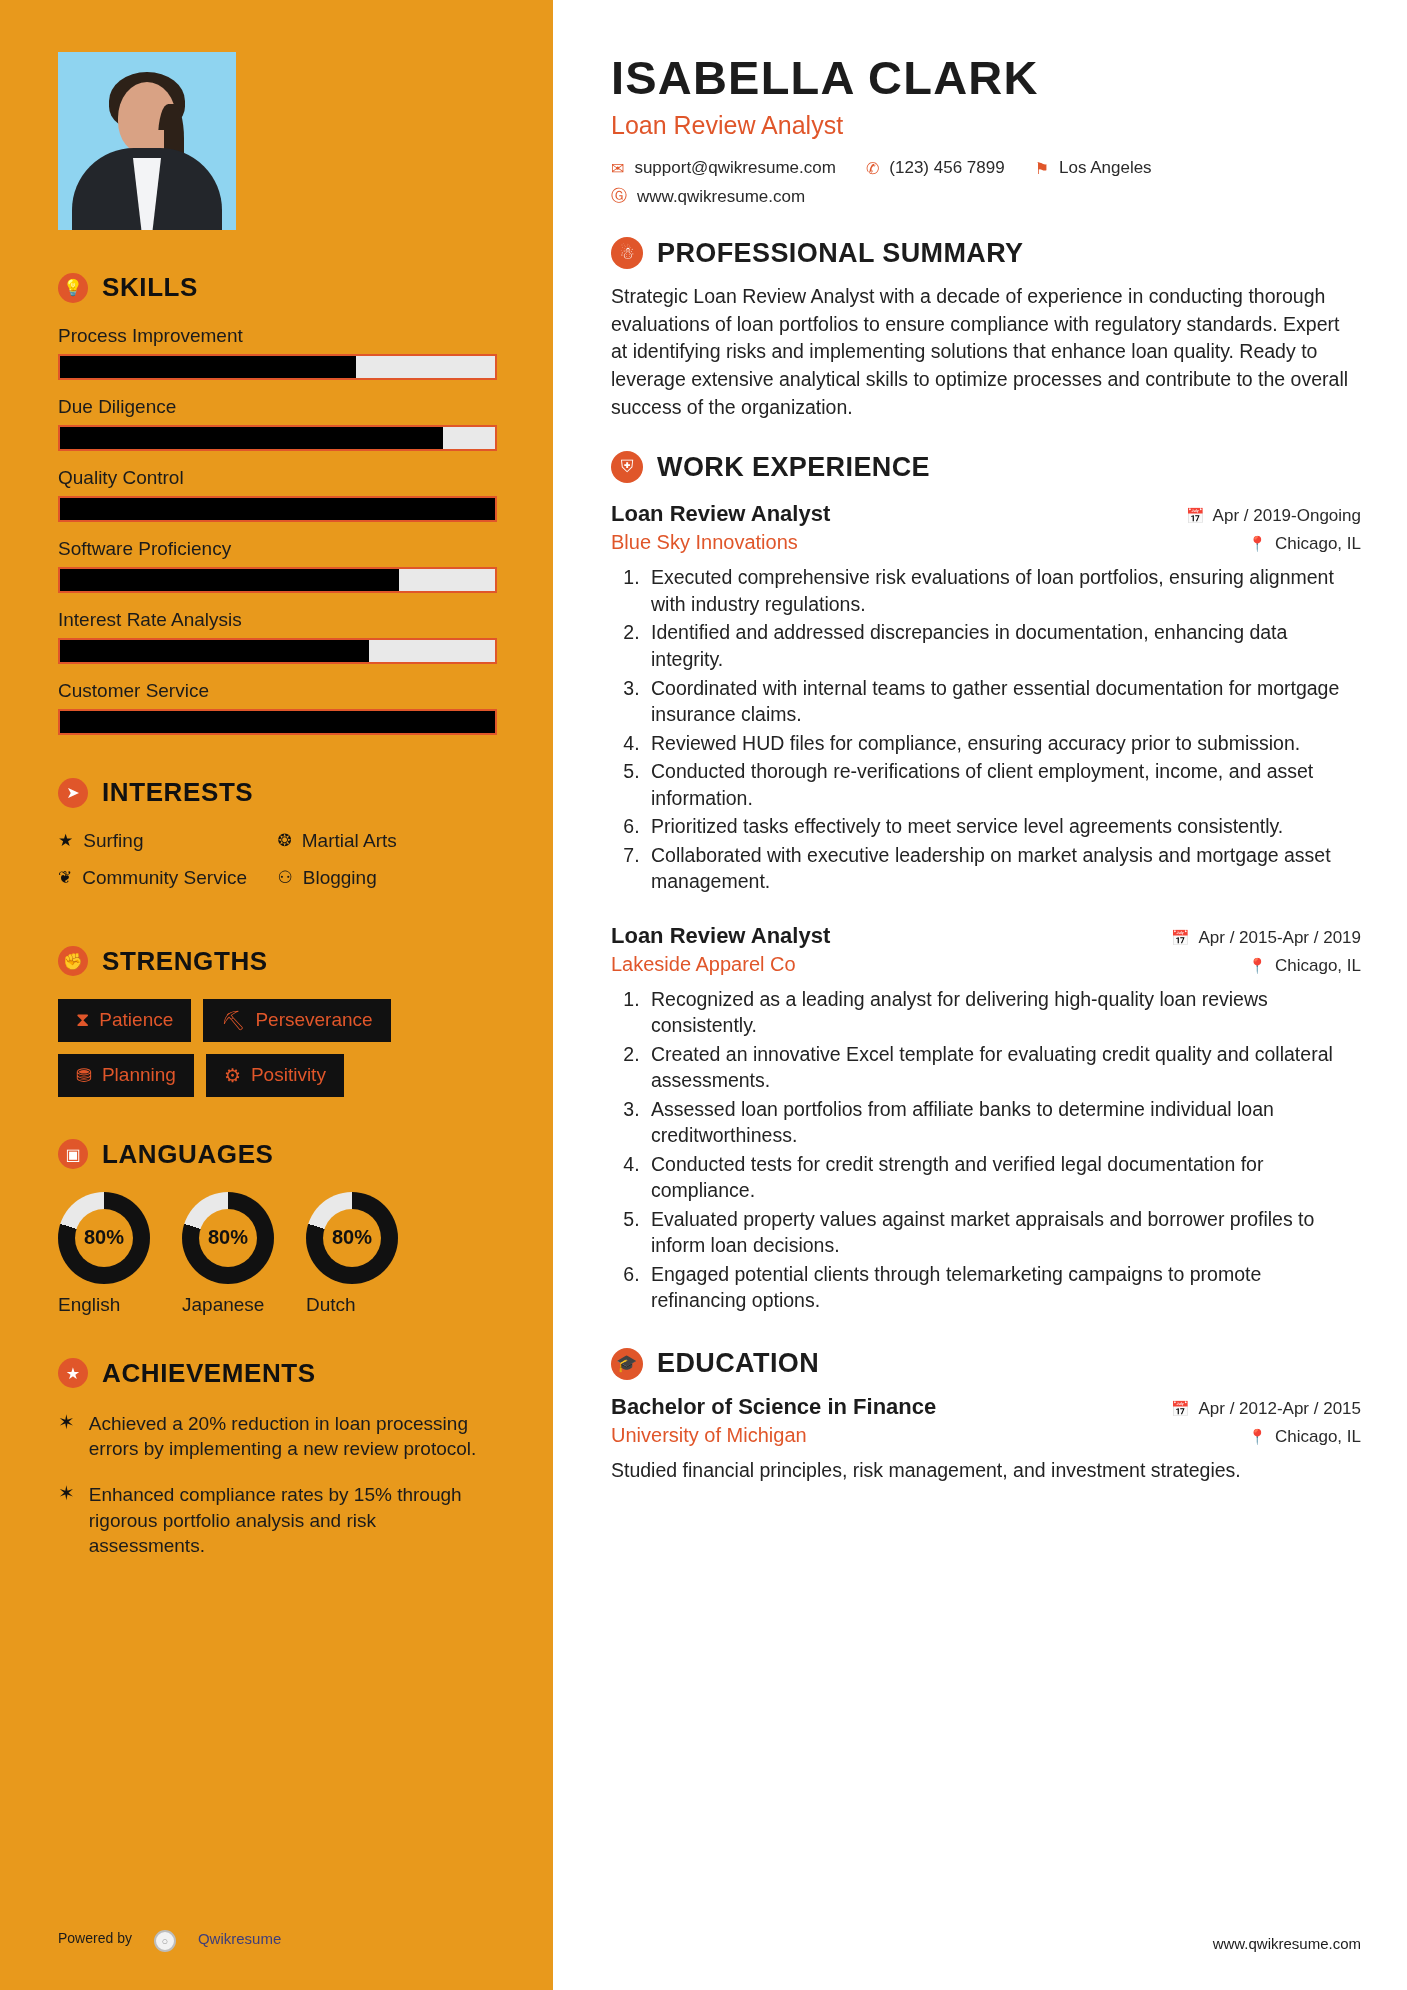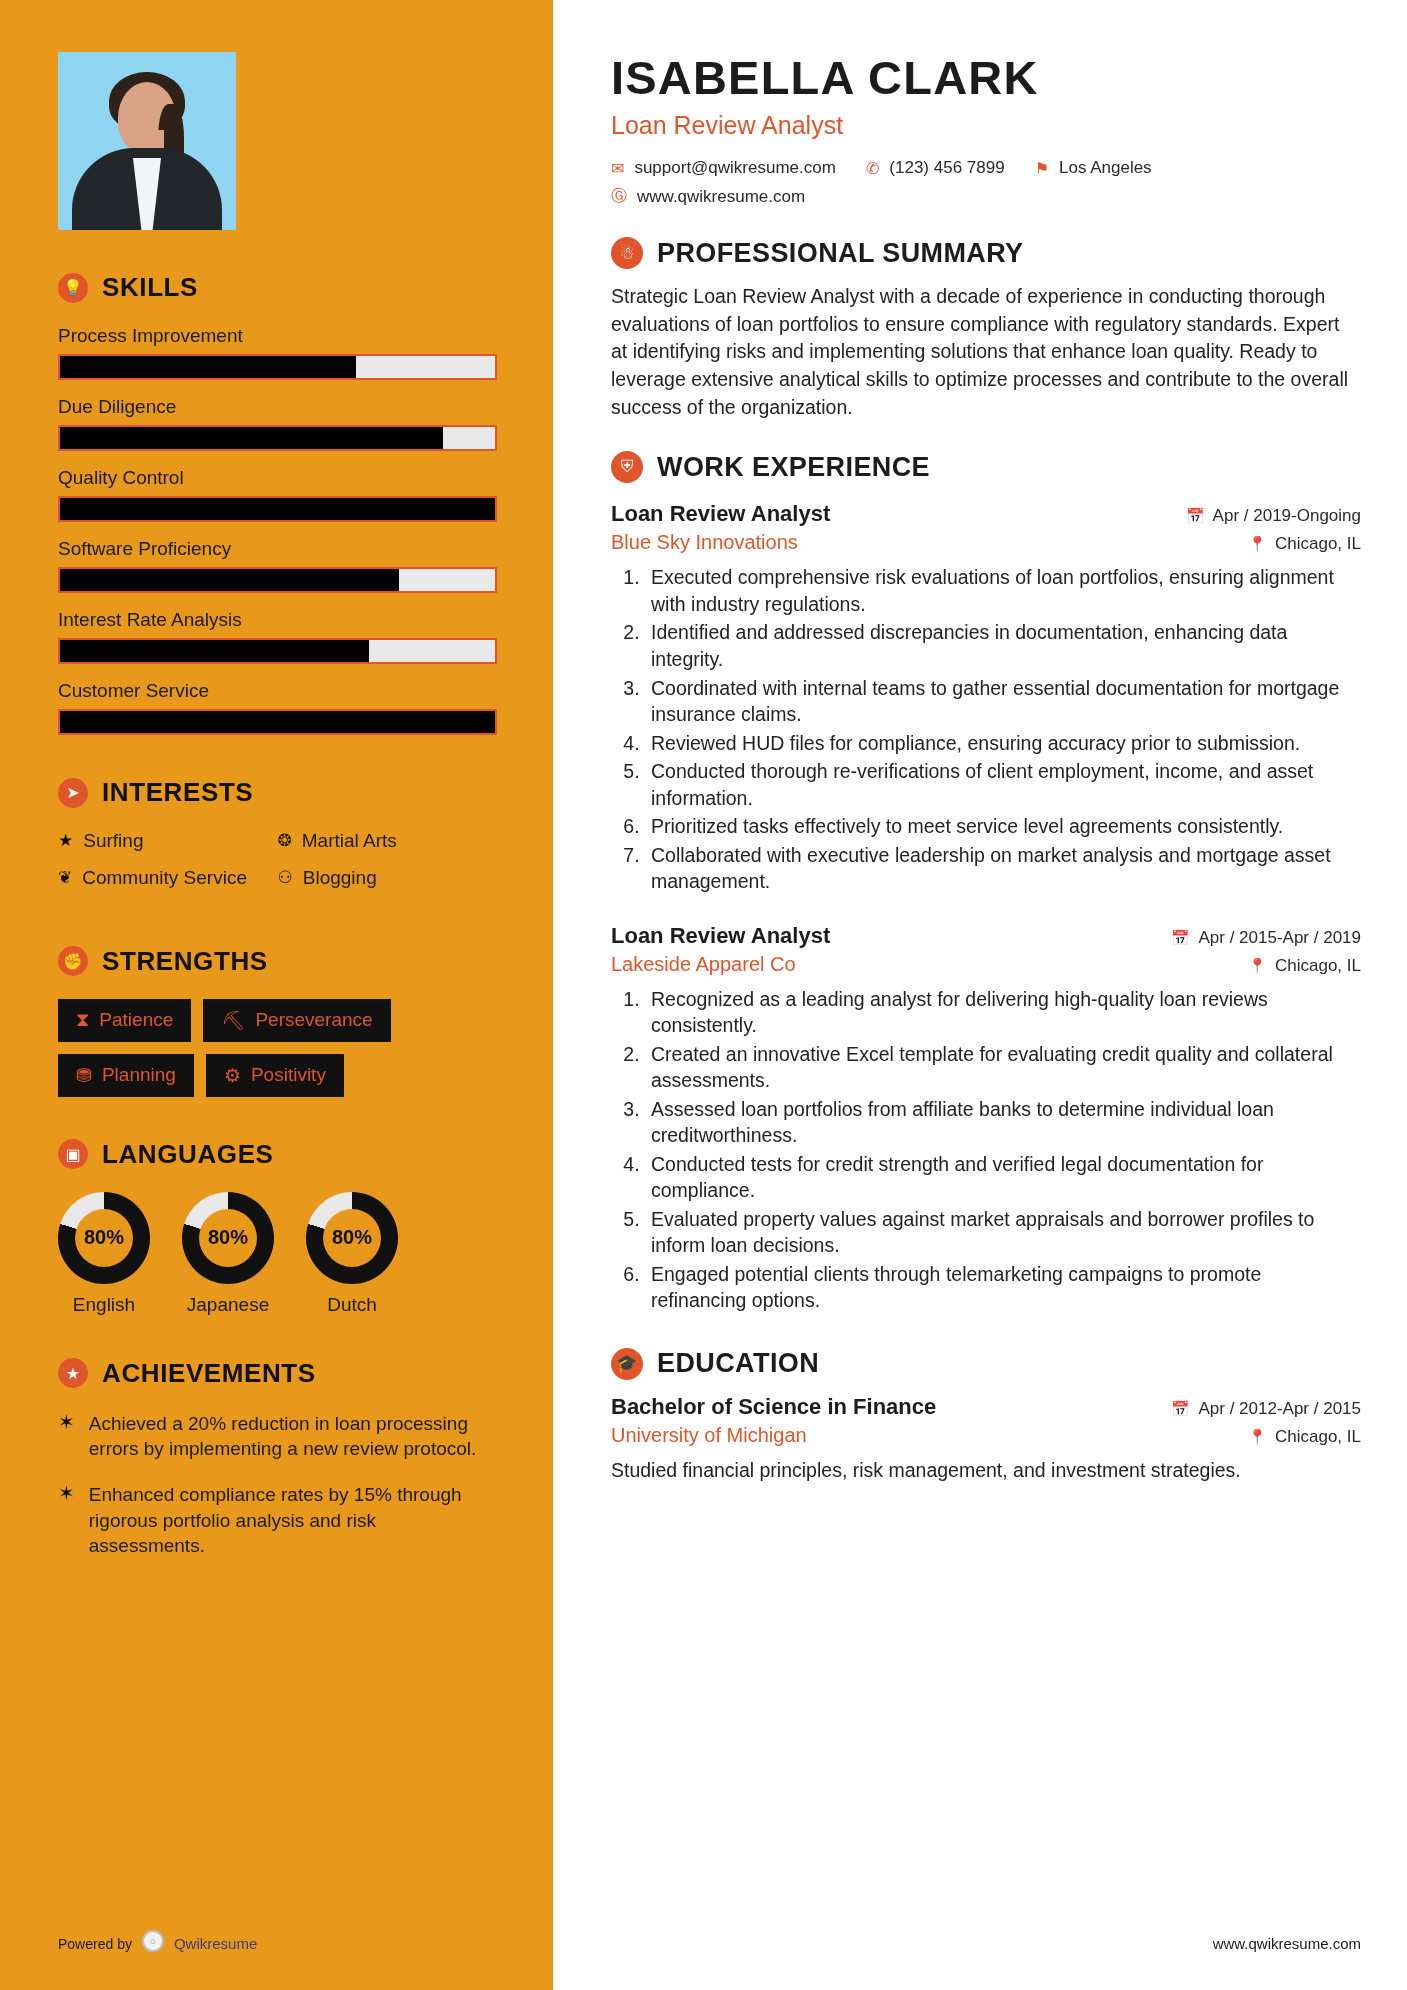--- a/index.html
+++ b/index.html
@@ -145,21 +145,21 @@
     background: #111;
     color: #e0562a;
     font-size: 19px;
     padding: 10px 18px;
     display: flex;
     align-items: center;
     gap: 10px;
   }
 
   .langs { display: flex; gap: 32px; margin-top: 8px; }
-  .lang { text-align: center; }
+  .lang { text-align: left; }
   .ring {
     width: 92px; height: 92px;
     border-radius: 50%;
     position: relative;
     display: flex; align-items: center; justify-content: center;
   }
   .ring .inner {
     width: 58px; height: 58px;
     background: #e8991c;
     border-radius: 50%;
@@ -170,22 +170,22 @@
 
   .ach { display: flex; gap: 14px; margin-bottom: 20px; }
   .ach .gl { color: #111; font-size: 20px; line-height: 1.1; flex: none; }
   .ach .tx { font-size: 19px; color: #1b1b1b; line-height: 1.35; }
 
   .powered {
     position: absolute;
     left: 58px;
     bottom: 38px;
     display: flex;
-    align-items: flex-end;
-    gap: 10px;
+    align-items: flex-start;
+    gap: 22px;
     font-size: 14px;
     color: #1b1b1b;
   }
   .powered .qlogo {
     width: 22px; height: 22px; border-radius: 50%;
     border: 2px solid #bdbdbd; background: #f2f2f2;
     display:flex;align-items:center;justify-content:center;
     font-size: 11px; color:#9a9a9a;
   }
   .powered .qname { color:#3e3e7a; font-size: 15px;}

